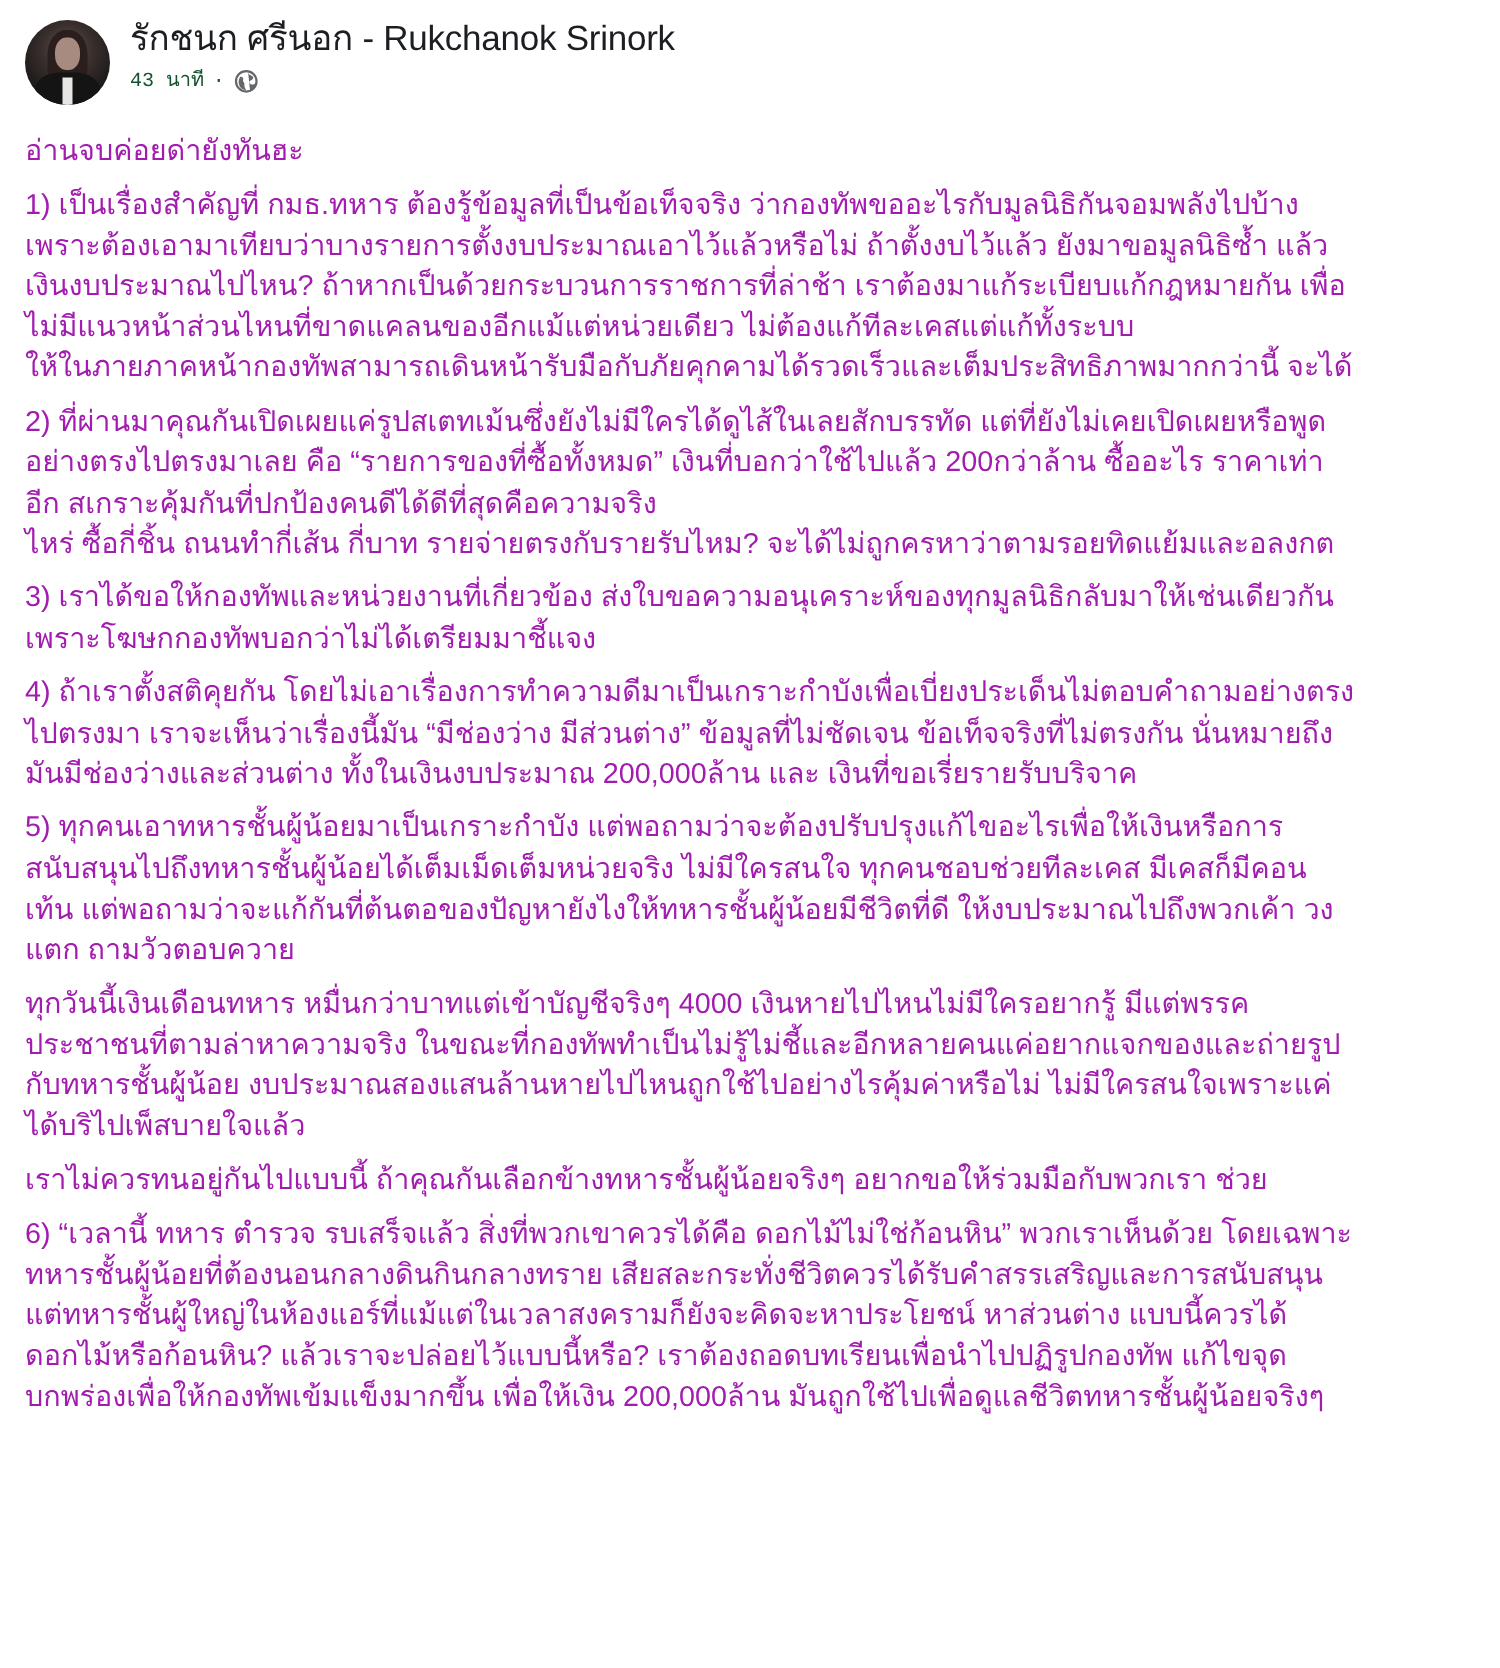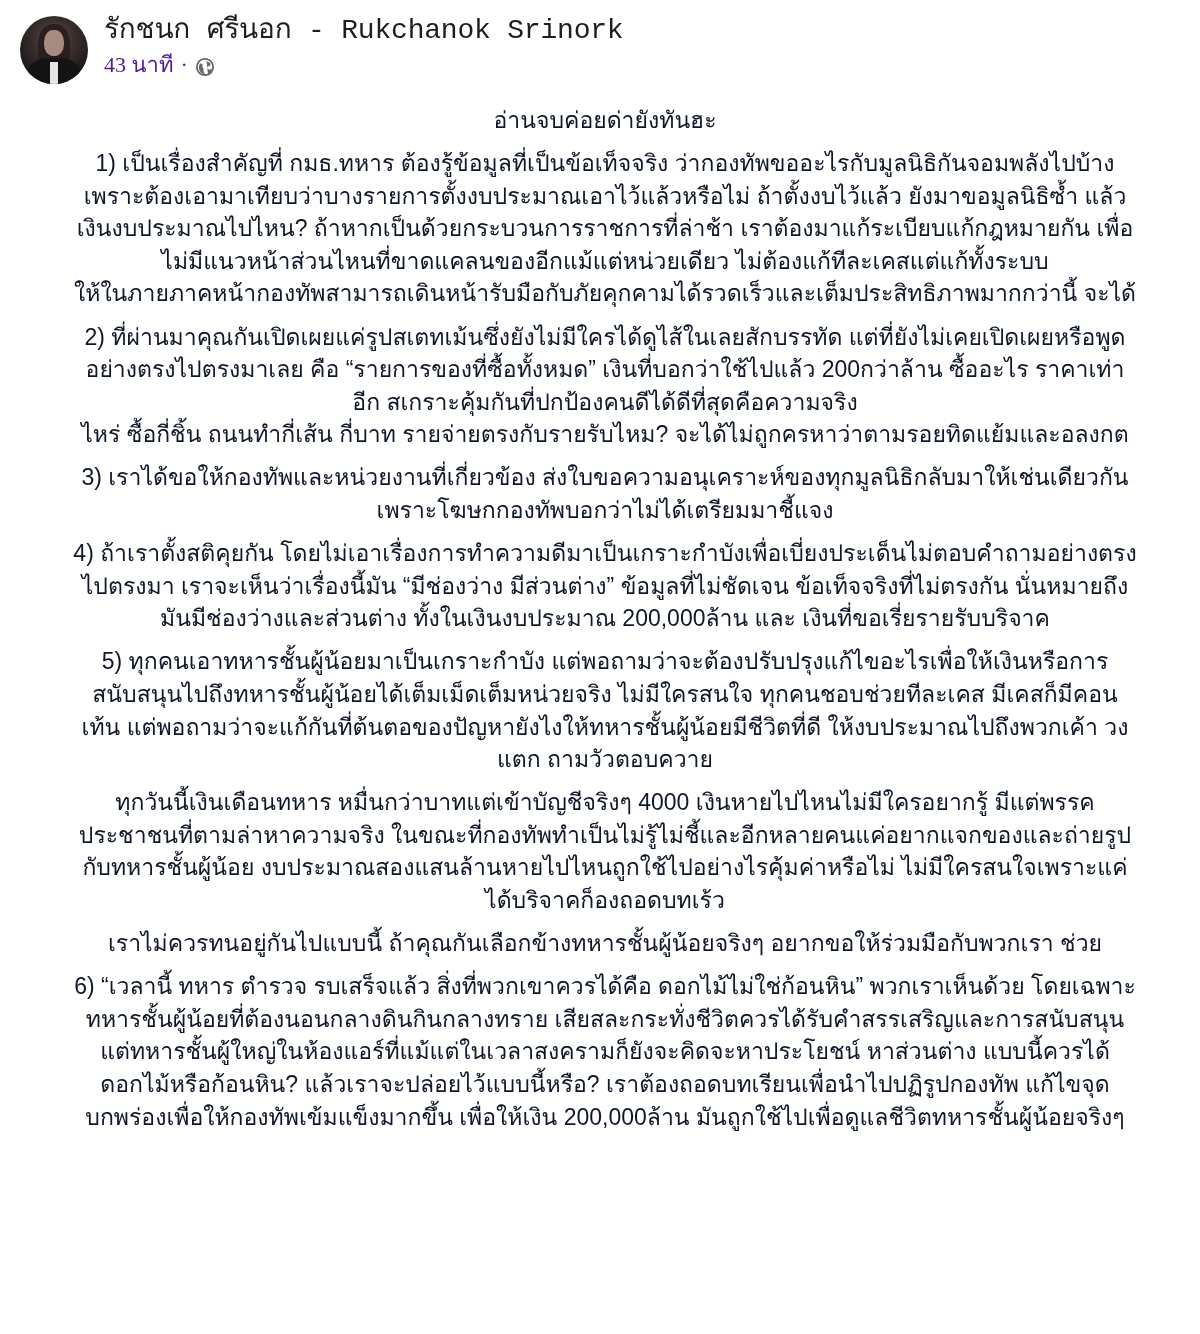--- a/index.html
+++ b/index.html
@@ -65,54 +65,53 @@
     left: 30px; top: 46px;
     width: 8px; height: 22px;
     background: #e8e6e4;
   }
   .author-meta {
     margin-left: 16px;
     display: flex;
     flex-direction: column;
   }
   .author-name {
-    font-family: Liberation Mono, monospace;
+    font-family: Liberation Sans, sans-serif;
     font-size: 28px;
     color: #1c1e21;
     line-height: 34px;
     margin-top: 0px;
     letter-spacing: -0.2px;
   }
   .meta-row {
     display: flex;
     align-items: center;
-    font-family: Liberation Serif, serif;
-    font-size: 22px;
-    color: #4c1d95;
+    font-family: Liberation Mono, monospace;
+    font-size: 16px;
+    color: #14532d;
     line-height: 30px;
     margin-top: 2px;
   }
   .meta-dot {
     margin: 0 7px;
   }
   .globe-icon {
     width: 20px;
     height: 20px;
     display: inline-block;
   }
   .body-text {
     position: absolute;
     left: 20px;
     top: 104px;
     width: 1170px;
     font-family: "Liberation Sans", sans-serif;
     font-size: 23px;
     line-height: 32.6px;
-    color: #0f172a;
-    text-align: center;
+    color: #a21caf;
   }
   .para {
     margin: 0 0 10.5px 0;
   }
   .line {
     display: block;
     white-space: nowrap;
   }
 </style>
 </head>
@@ -172,21 +171,21 @@
     <div class="para">
       <span class="line">5) ทุกคนเอาทหารชั้นผู้น้อยมาเป็นเกราะกำบัง แต่พอถามว่าจะต้องปรับปรุงแก้ไขอะไรเพื่อให้เงินหรือการ</span>
       <span class="line">สนับสนุนไปถึงทหารชั้นผู้น้อยได้เต็มเม็ดเต็มหน่วยจริง ไม่มีใครสนใจ ทุกคนชอบช่วยทีละเคส มีเคสก็มีคอน</span>
       <span class="line">เท้น แต่พอถามว่าจะแก้กันที่ต้นตอของปัญหายังไงให้ทหารชั้นผู้น้อยมีชีวิตที่ดี ให้งบประมาณไปถึงพวกเค้า วง</span>
       <span class="line">แตก ถามวัวตอบควาย</span>
     </div>
     <div class="para">
       <span class="line">ทุกวันนี้เงินเดือนทหาร หมื่นกว่าบาทแต่เข้าบัญชีจริงๆ 4000 เงินหายไปไหนไม่มีใครอยากรู้ มีแต่พรรค</span>
       <span class="line">ประชาชนที่ตามล่าหาความจริง ในขณะที่กองทัพทำเป็นไม่รู้ไม่ชี้และอีกหลายคนแค่อยากแจกของและถ่ายรูป</span>
       <span class="line">กับทหารชั้นผู้น้อย งบประมาณสองแสนล้านหายไปไหนถูกใช้ไปอย่างไรคุ้มค่าหรือไม่ ไม่มีใครสนใจเพราะแค่</span>
-      <span class="line">ได้บริจาคก็องถอดบทเร้ว</span>
+      <span class="line">ได้บริไปเพ็สบายใจแล้ว</span>
     </div>
     <div class="para">
       <span class="line">เราไม่ควรทนอยู่กันไปแบบนี้ ถ้าคุณกันเลือกข้างทหารชั้นผู้น้อยจริงๆ อยากขอให้ร่วมมือกับพวกเรา ช่วย</span>
     </div>
     <div class="para">
       <span class="line">6) “เวลานี้ ทหาร ตำรวจ รบเสร็จแล้ว สิ่งที่พวกเขาควรได้คือ ดอกไม้ไม่ใช่ก้อนหิน” พวกเราเห็นด้วย โดยเฉพาะ</span>
       <span class="line">ทหารชั้นผู้น้อยที่ต้องนอนกลางดินกินกลางทราย เสียสละกระทั่งชีวิตควรได้รับคำสรรเสริญและการสนับสนุน</span>
       <span class="line">แต่ทหารชั้นผู้ใหญ่ในห้องแอร์ที่แม้แต่ในเวลาสงครามก็ยังจะคิดจะหาประโยชน์ หาส่วนต่าง แบบนี้ควรได้</span>
       <span class="line">ดอกไม้หรือก้อนหิน? แล้วเราจะปล่อยไว้แบบนี้หรือ? เราต้องถอดบทเรียนเพื่อนำไปปฏิรูปกองทัพ แก้ไขจุด</span>
       <span class="line">บกพร่องเพื่อให้กองทัพเข้มแข็งมากขึ้น เพื่อให้เงิน 200,000ล้าน มันถูกใช้ไปเพื่อดูแลชีวิตทหารชั้นผู้น้อยจริงๆ</span>

